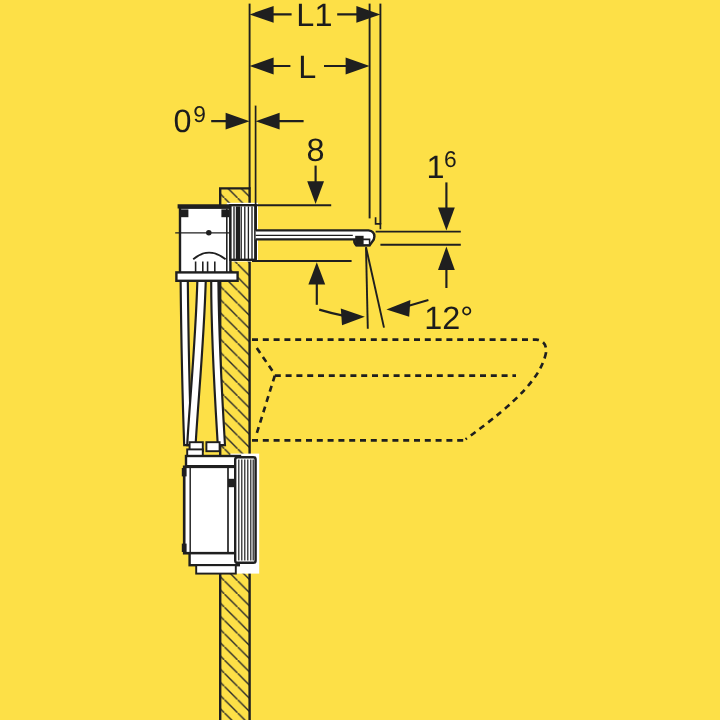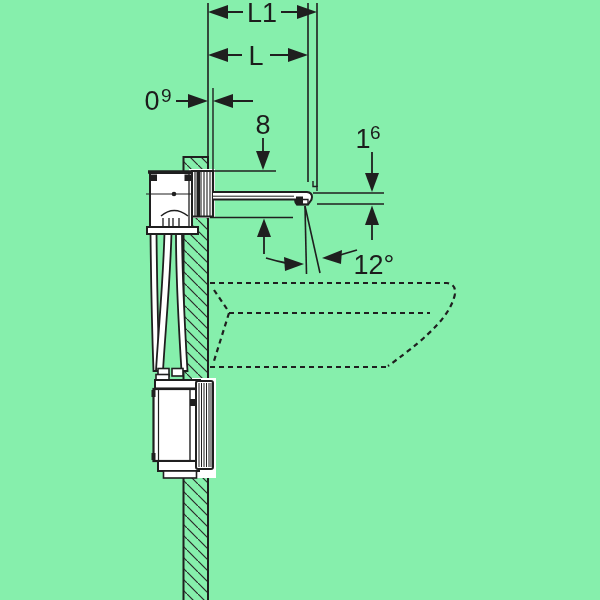--- a/index.html
+++ b/index.html
@@ -1,17 +1,17 @@
 <!DOCTYPE html>
 <html><head>
 <meta charset="utf-8">
 <style>
   html,body{margin:0;padding:0;background:#ffffff;}
   .canvas{
-    width:600px;height:600px;position:relative;background:#86efac;
+    width:600px;height:600px;position:relative;background:#fde047;
     font-family:"Liberation Sans", sans-serif;overflow:hidden;
   }
   svg text{
     font-family:"Liberation Sans", sans-serif;
     fill:#1c1c1c;
   }
   .lbl{font-size:27px;}
   .sup{font-size:19px;}
 </style>
 </head>

